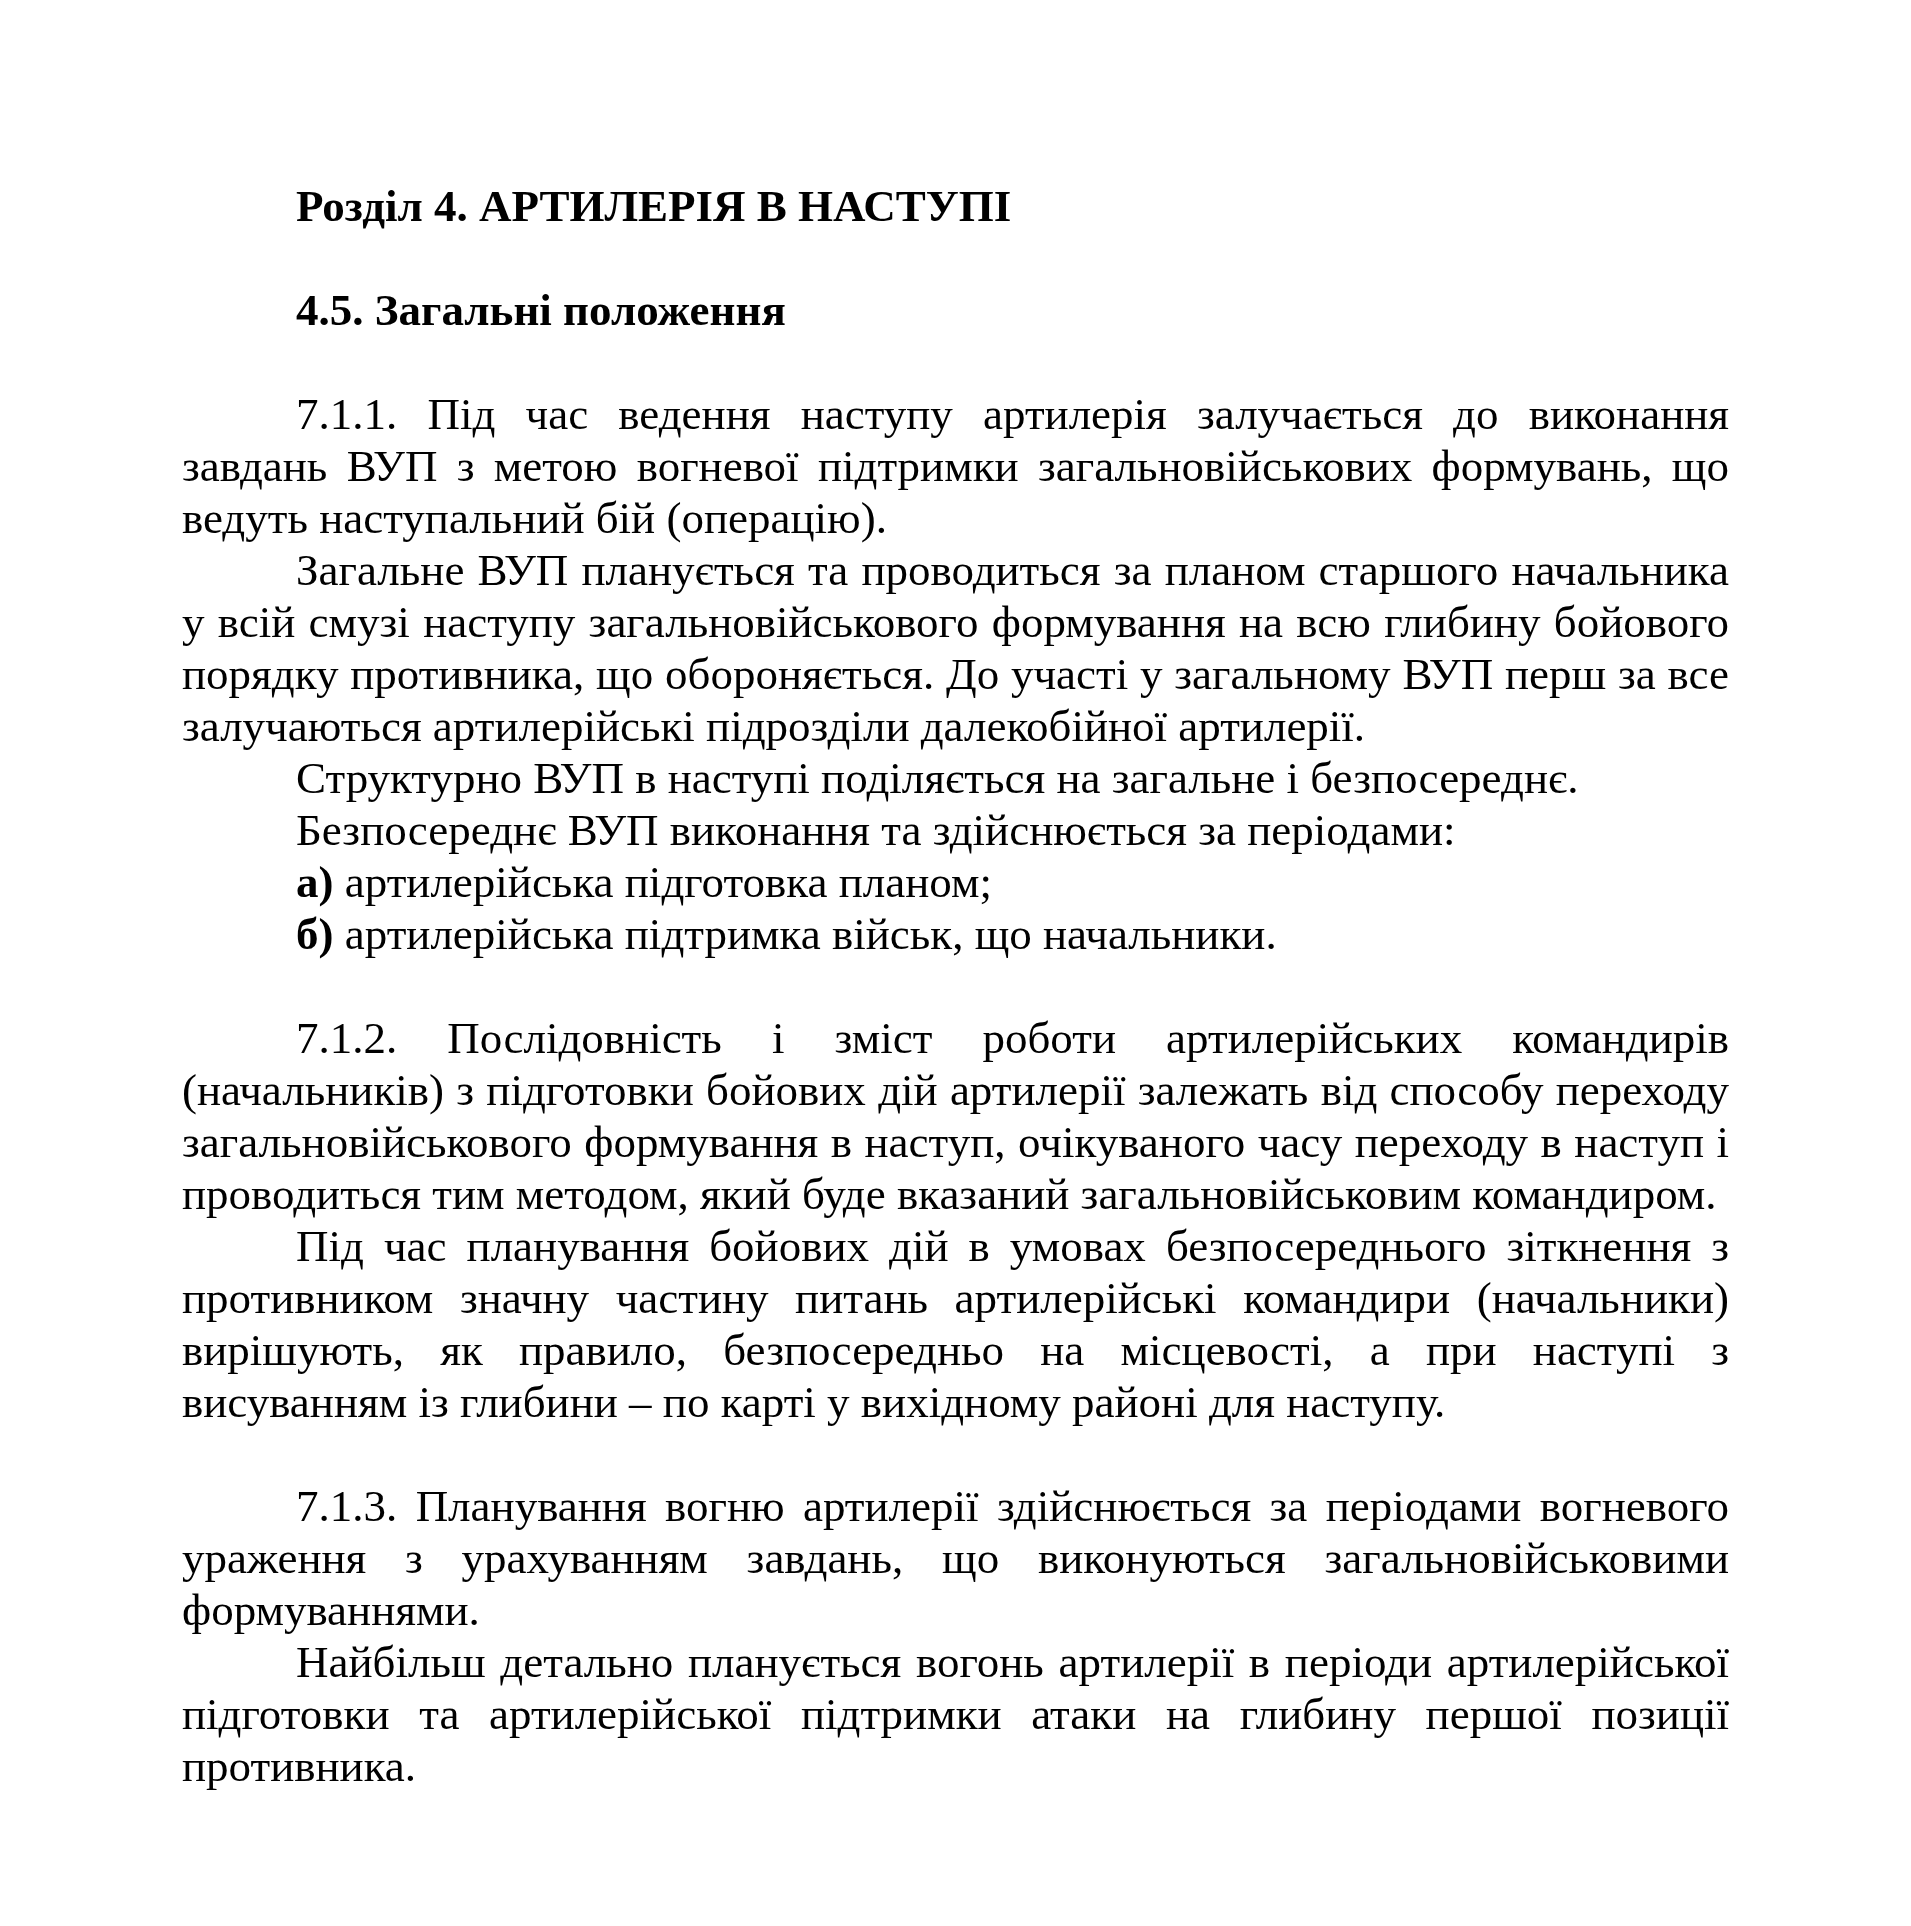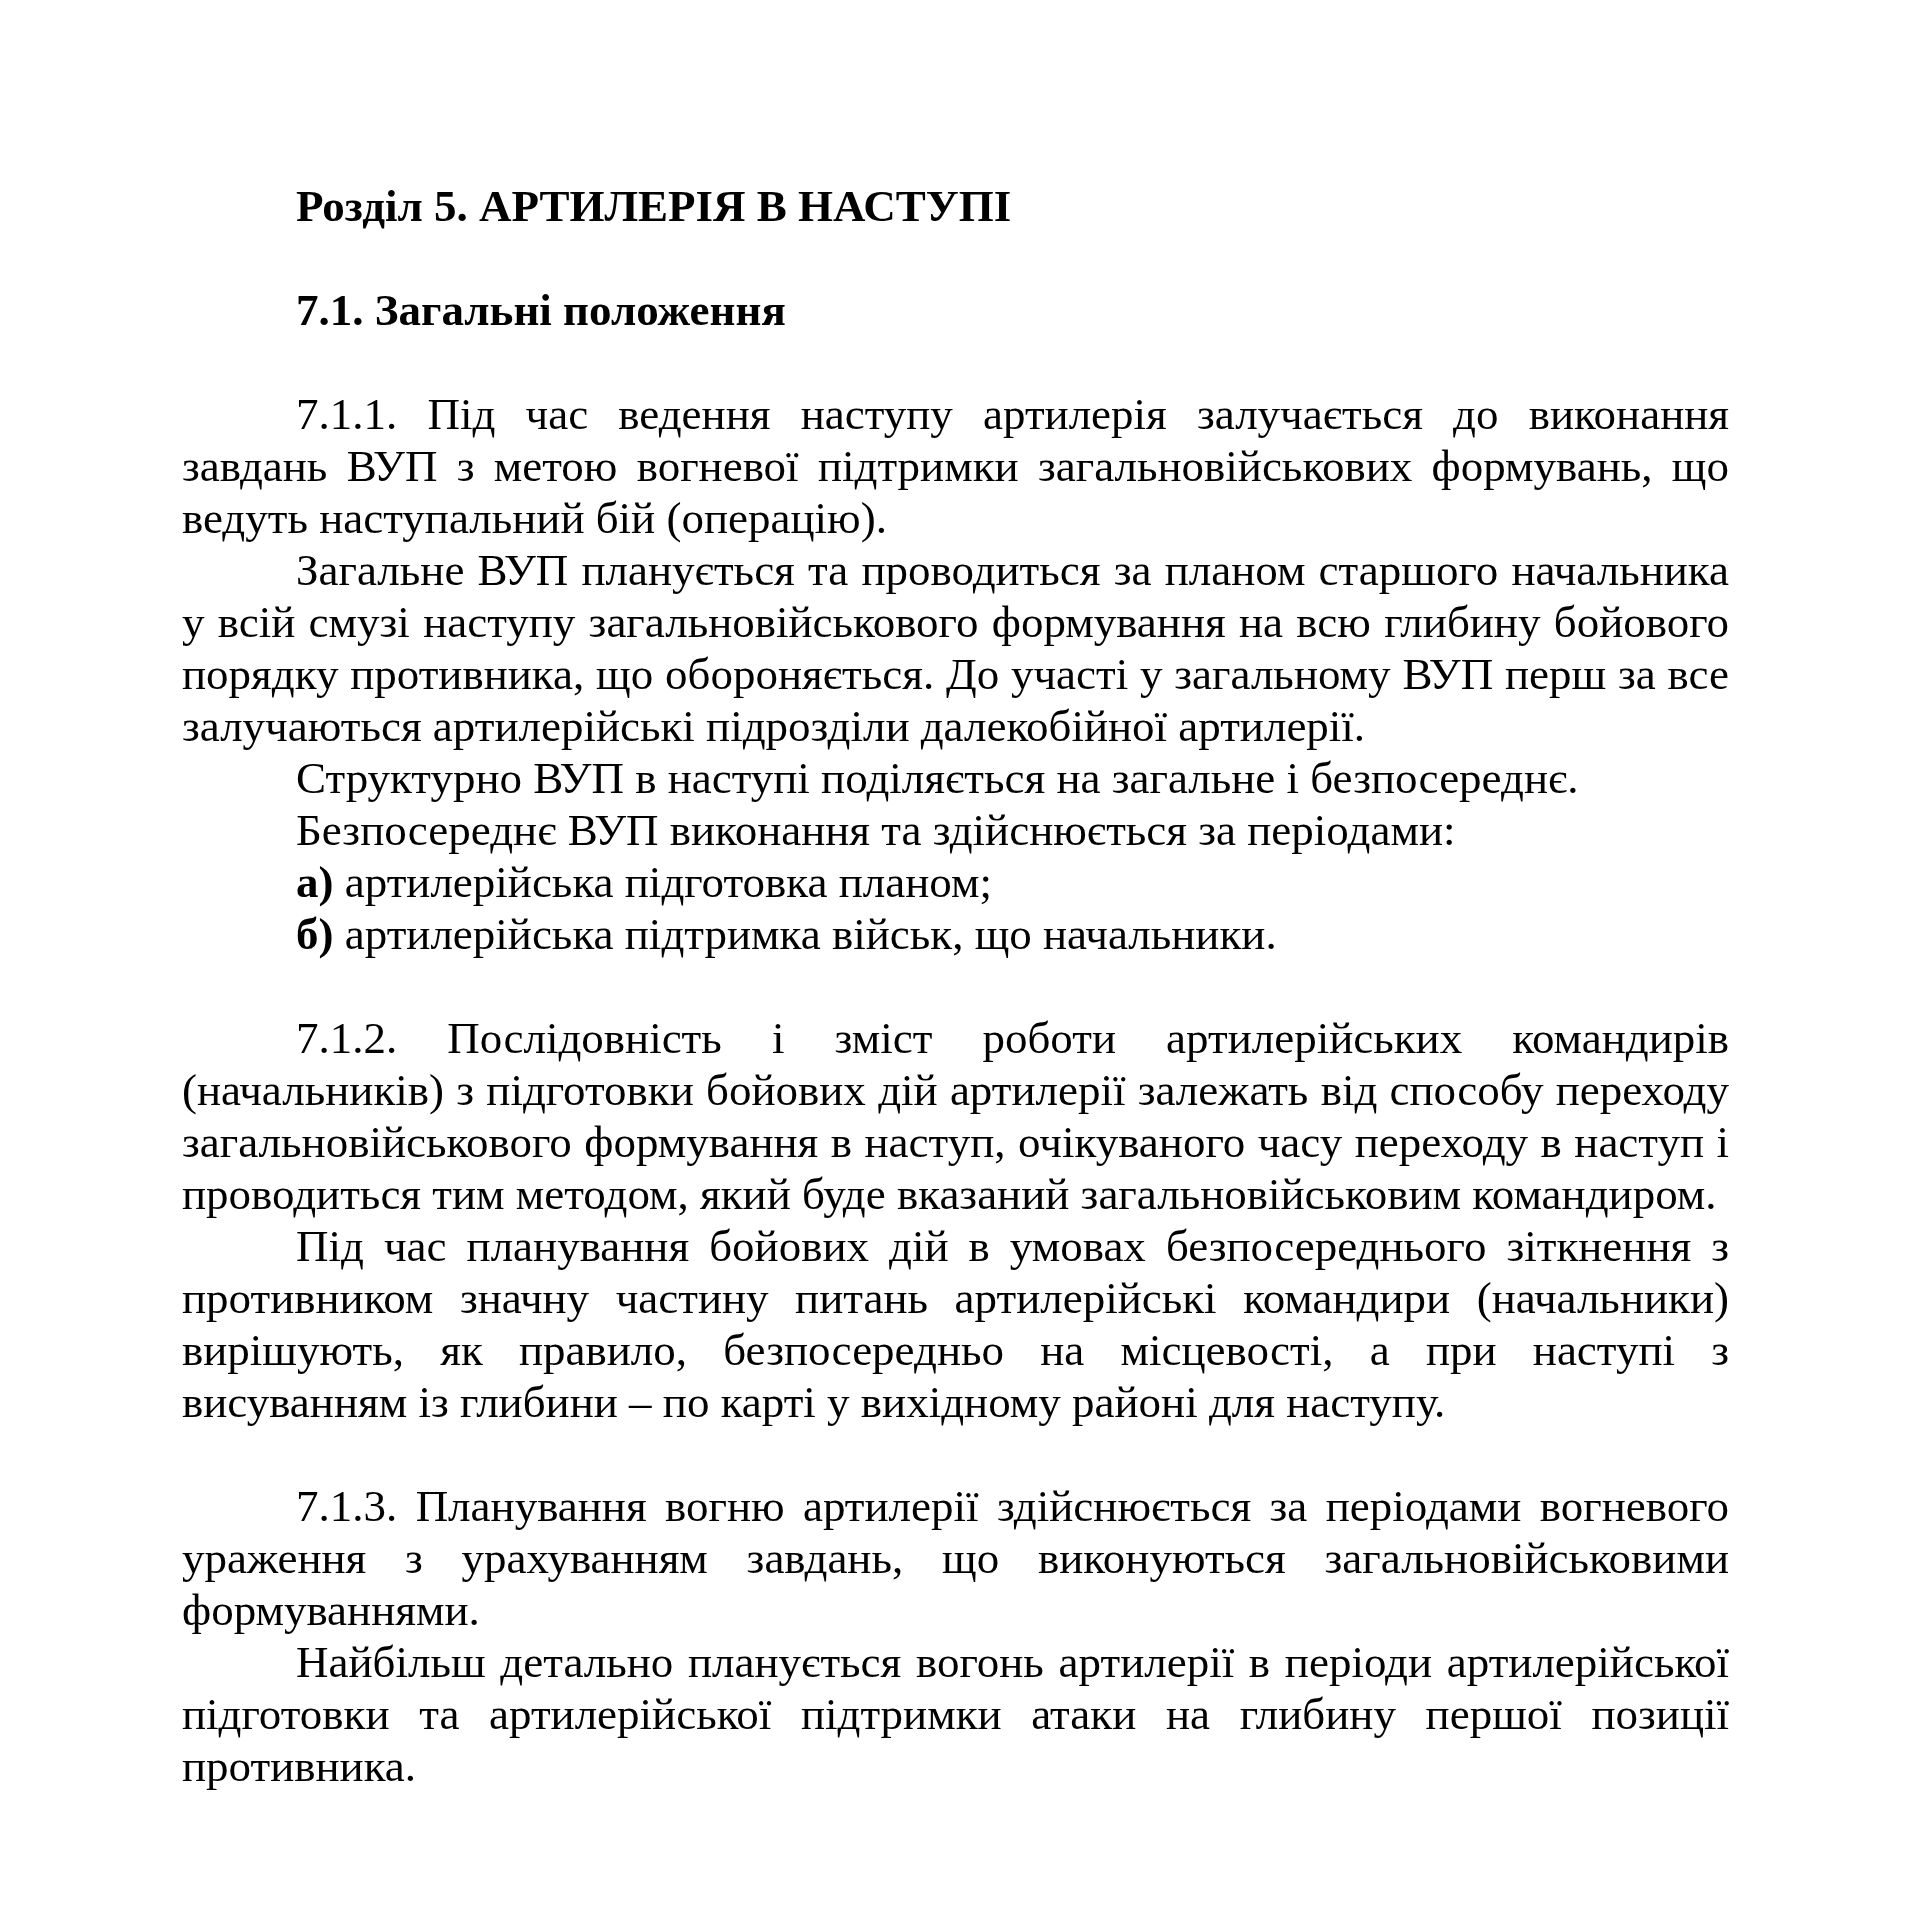--- a/index.html
+++ b/index.html
@@ -27,23 +27,23 @@
   }
   p.heading { margin-top: 52px; }
   .section { margin-top: 52px; }
   .marker { font-weight: 700; }
 </style>
 </head>
 <body>
 
 <div class="page">
 
-  <p class="title">Розділ 5. АРТИЛЕРІЯ В НАСТУПІ</p>
+  <p class="title">Розділ 4. АРТИЛЕРІЯ В НАСТУПІ</p>
 
-  <p class="heading">7.1. Загальні положення</p>
+  <p class="heading">4.5. Загальні положення</p>
 
   <div class="section">
     <p><span class="marker"></span><span>7.1.1. Під час ведення наступу артилерія залучається до виконання завдань ВУП з метою вогневої підтримки загальновійськових формувань, що ведуть наступальний бій (операцію).</span></p>
     <p><span class="marker"></span><span>Загальне ВУП планується та проводиться за планом старшого начальника у всій смузі наступу загальновійськового формування на всю глибину бойового порядку противника, що обороняється. До участі у загальному ВУП перш за все залучаються артилерійські підрозділи далекобійної артилерії.</span></p>
     <p><span class="marker"></span><span>Структурно ВУП в наступі поділяється на загальне і безпосереднє.</span></p>
     <p><span class="marker"></span><span>Безпосереднє ВУП виконання та здійснюється за періодами:</span></p>
     <p><span class="marker">а)</span><span> артилерійська підготовка планом;</span></p>
     <p><span class="marker">б)</span><span> артилерійська підтримка військ, що начальники.</span></p>
   </div>
 

